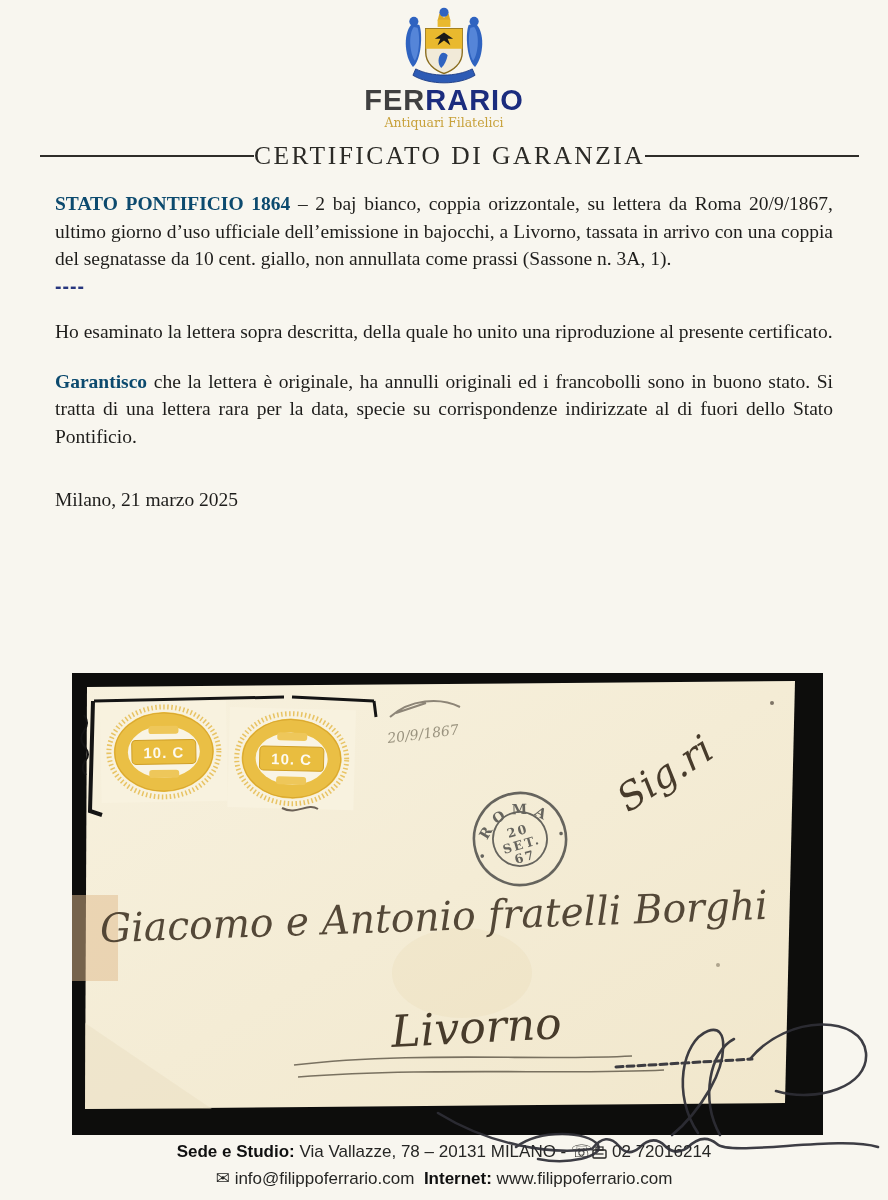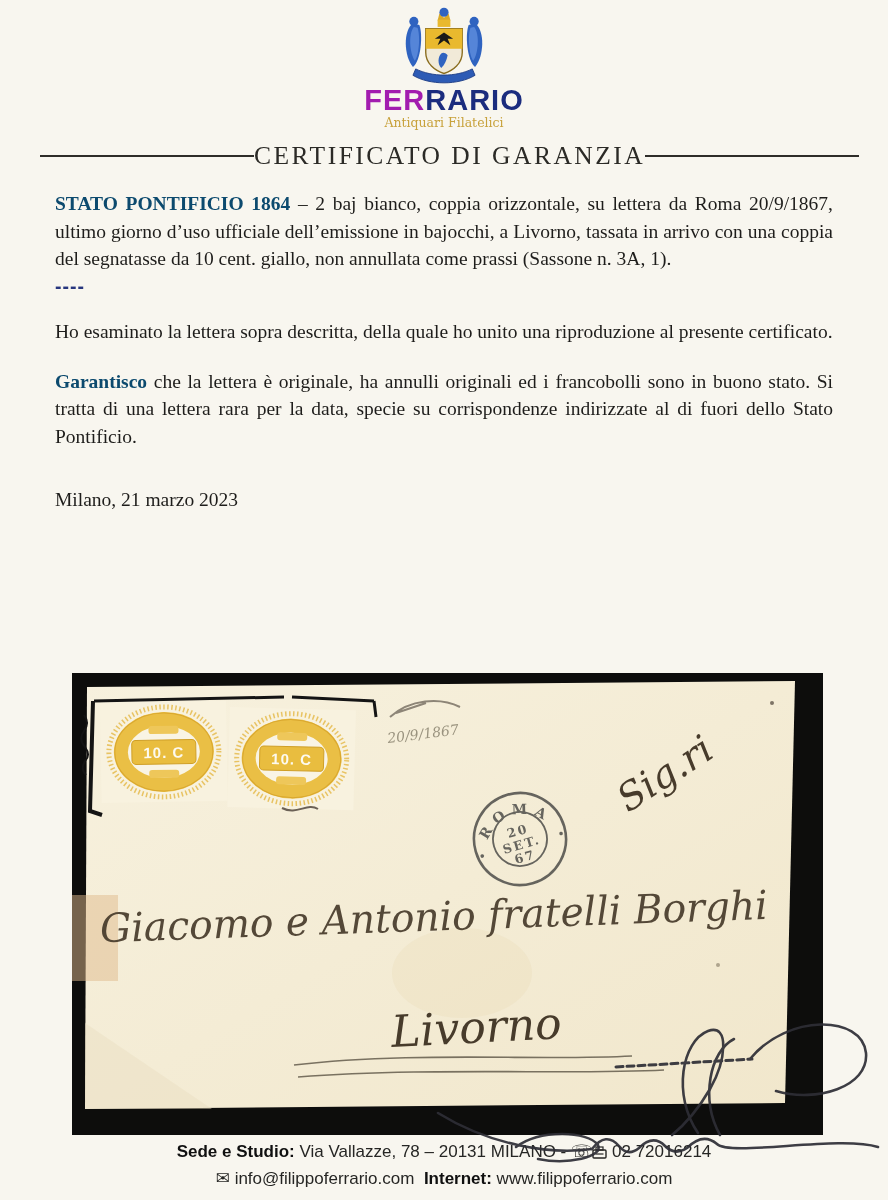--- a/index.html
+++ b/index.html
@@ -6,21 +6,21 @@
   body {
     width:888px; height:1200px; position:relative; overflow:hidden;
     background:#f8f6ef;
     font-family:"Liberation Serif", serif; color:#1e1d1b;
   }
   
   .header { position:absolute; top:5px; left:0; width:100%; text-align:center; }
   .crest { width:98px; height:84px; display:block; margin:0 auto; }
   .brand { font-family:"Liberation Sans", sans-serif; font-weight:bold; font-size:29px;
            letter-spacing:1px; line-height:1; margin-top:-3px; }
-  .brand .gold { color:#a21caf; }
+  .brand .gold { color:#404040; }
   .brand .navy { color:#1B2C7E; }
   .tagline { font-family:"DejaVu Serif", serif; font-size:12.5px;
              color:#C8A23C; margin-top:0; }
   
   .titlebar { position:absolute; top:141px; left:40px; right:56px; display:flex; align-items:center; }
   .titlebar .rule { flex:0 0 214px; height:2px; background:#2e2d29; }
   .titlebar h1 { flex:1; text-align:center; margin:0; font-weight:normal; font-size:25.5px;
                  letter-spacing:2.5px; color:#2b2a26; white-space:nowrap;
                  font-family:"Liberation Serif", serif; }
   
@@ -90,21 +90,21 @@
   <span class="rule"></span>
   <h1>CERTIFICATO DI GARANZIA</h1>
   <span class="rule"></span>
 </div>
 
 <div class="text-block">
   <p class="p1"><b>STATO PONTIFICIO 1864</b><span> – 2 baj bianco, coppia orizzontale, su lettera da Roma 20/9/1867, ultimo giorno d’uso ufficiale dell’emissione in bajocchi, a Livorno, tassata in arrivo con una coppia del segnatasse da 10 cent. giallo, non annullata come prassi (Sassone n. 3A, 1).</span></p>
   <p class="sep">----</p>
   <p class="p2">Ho esaminato la lettera sopra descritta, della quale ho unito una riproduzione al presente certificato.</p>
   <p class="p3"><b>Garantisco</b><span> che la lettera è originale, ha annulli originali ed i francobolli sono in buono stato. Si tratta di una lettera rara per la data, specie su corrispondenze indirizzate al di fuori dello Stato Pontificio.</span></p>
-  <p class="dateline">Milano, 21 marzo 2023</p>
+  <p class="dateline">Milano, 21 marzo 2025</p>
 </div>
 
 <div class="photo">
   <svg width="751" height="462" viewBox="0 0 751 462">
     <defs>
       <linearGradient id="env" x1="0" y1="0" x2="1" y2="1">
         <stop offset="0" stop-color="#f7f1de"></stop>
         <stop offset="1" stop-color="#f1e7cc"></stop>
       </linearGradient>
       <path id="pmArc" d="M -36,4 A 37 37 0 0 1 36,4"></path>

